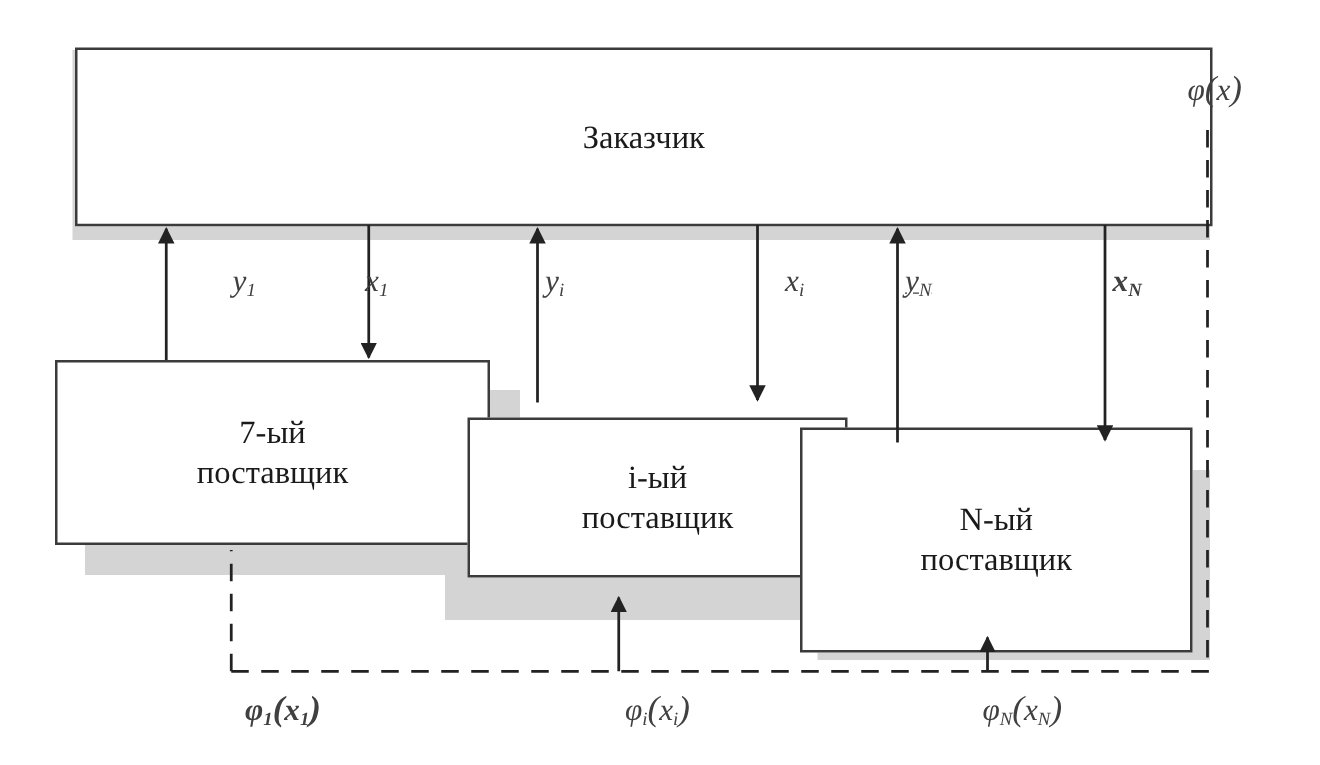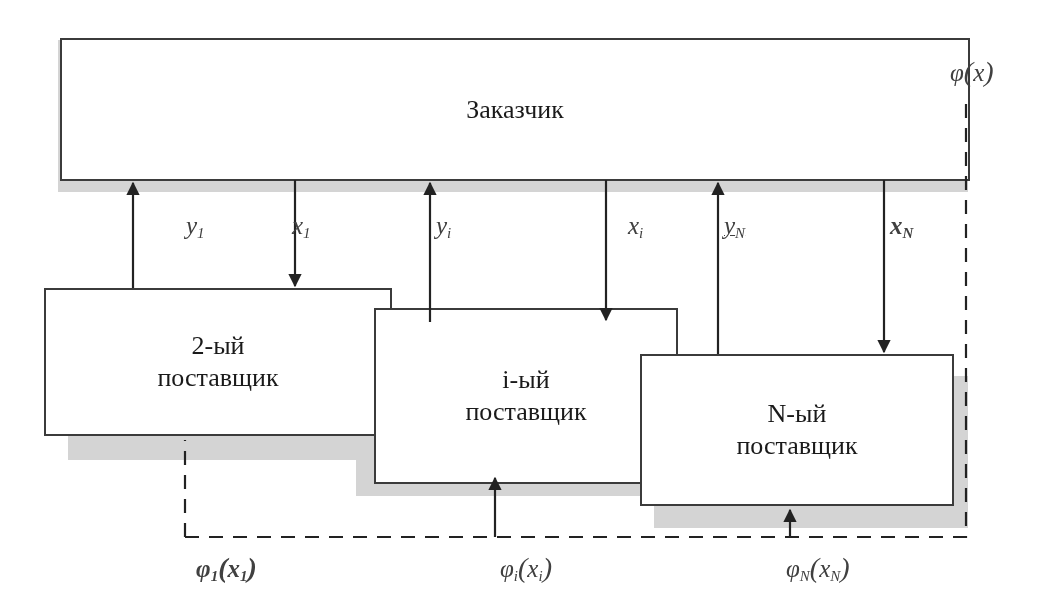--- a/index.html
+++ b/index.html
@@ -58,35 +58,35 @@
     height: 148px;
   }
   #supplier-1-shadow {
     left: 68px;
     top: 312px;
     width: 348px;
     height: 148px;
   }
   #supplier-i-box {
     left: 374px;
-    top: 308px;
+    top: 334px;
     width: 304px;
-    height: 176px;
+    height: 128px;
   }
   #supplier-i-shadow {
     left: 356px;
     top: 344px;
     width: 322px;
     height: 152px;
   }
   #supplier-n-box {
     left: 640px;
-    top: 354px;
+    top: 342px;
     width: 314px;
-    height: 152px;
+    height: 180px;
     text-align: center;
   }
   #supplier-n-shadow {
     left: 654px;
     top: 376px;
     width: 314px;
     height: 152px;
   }
   
   svg#wires {
@@ -134,21 +134,21 @@
   <div class="shadow" id="customer-shadow"></div>
   <div class="shadow" id="supplier-1-shadow"></div>
   <div class="shadow" id="supplier-i-shadow"></div>
   <div class="shadow" id="supplier-n-shadow"></div>
 
   <div class="box" id="customer-box">
     <span class="label">Заказчик</span>
   </div>
 
   <div class="box" id="supplier-1-box">
-    <span class="label">2-ый
+    <span class="label">7-ый
 поставщик</span>
   </div>
 
   <div class="box" id="supplier-i-box">
     <span class="label">i-ый
 поставщик</span>
   </div>
 
   <div class="box" id="supplier-n-box">
     <span class="label">N-ый

